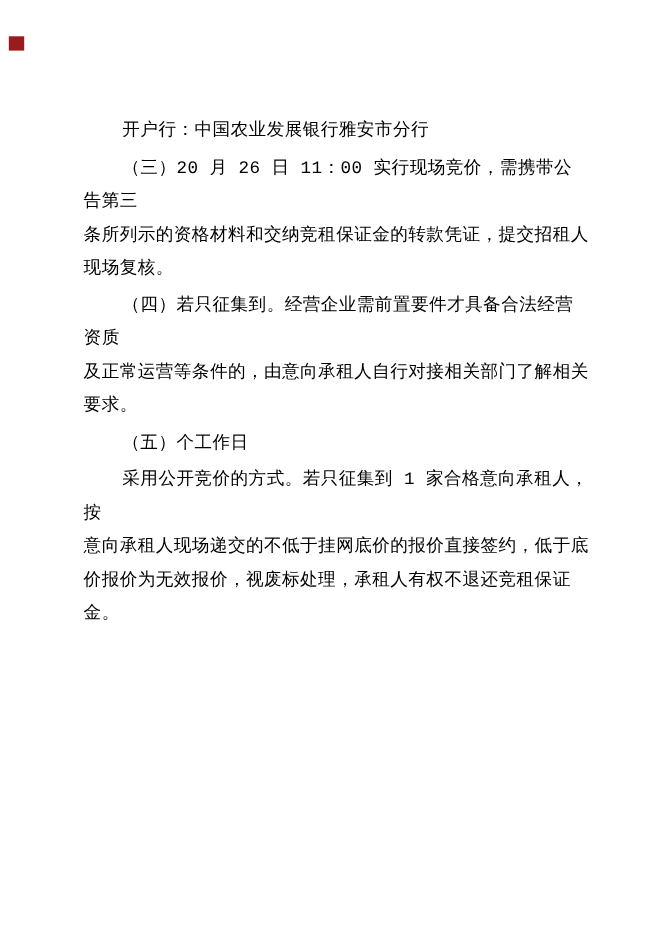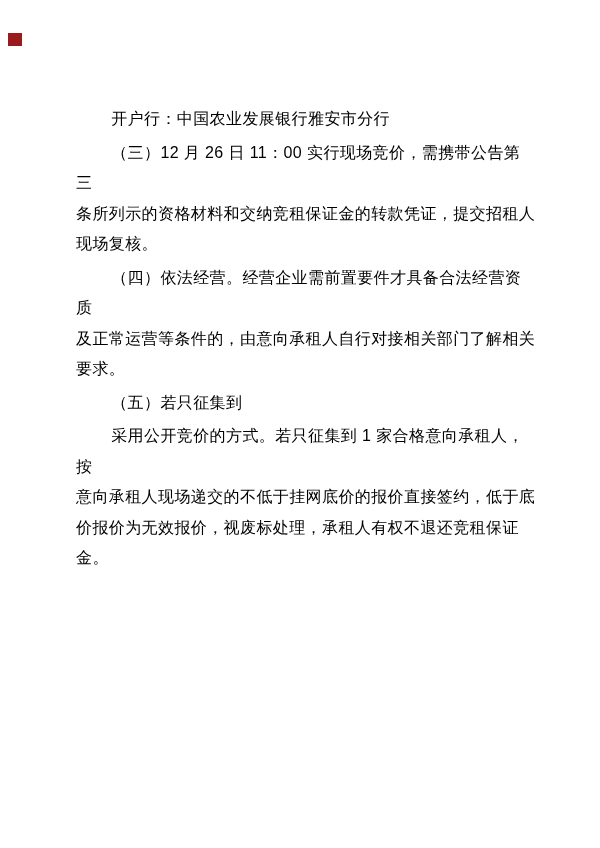--- a/index.html
+++ b/index.html
@@ -6,21 +6,21 @@
     margin: 0;
     padding: 0;
     background: #ffffff;
   }
   .page {
     position: relative;
     width: 600px;
     height: 848px;
     background: #ffffff;
     overflow: hidden;
-    font-family: Liberation Sans, sans-serif;
+    font-family: Liberation Mono, monospace;
   }
   .red-marker {
     position: absolute;
     left: 8px;
     top: 33px;
     width: 14px;
     height: 13px;
   }
   .content {
     position: absolute;
@@ -43,26 +43,26 @@
 </style>
 </head>
 <body>
 
 <div class="page">
 
   <div class="red-marker" style="background: rgb(153, 27, 27);"></div>
 
   <div class="content">
     <p class="para">开户行：中国农业发展银行雅安市分行</p>
-    <p class="para">（三）12 月 26 日 11：00 实行现场竞价，需携带公告第三
+    <p class="para">（三）20 月 26 日 11：00 实行现场竞价，需携带公告第三
 条所列示的资格材料和交纳竞租保证金的转款凭证，提交招租人
 现场复核。</p>
-    <p class="para">（四）依法经营。经营企业需前置要件才具备合法经营资质
+    <p class="para">（四）若只征集到。经营企业需前置要件才具备合法经营资质
 及正常运营等条件的，由意向承租人自行对接相关部门了解相关
 要求。</p>
-    <p class="para">（五）若只征集到</p>
+    <p class="para">（五）个工作日</p>
     <p class="para">采用公开竞价的方式。若只征集到 1 家合格意向承租人，按
 意向承租人现场递交的不低于挂网底价的报价直接签约，低于底
 价报价为无效报价，视废标处理，承租人有权不退还竞租保证金。</p>
 
   </div>
 
 </div>
 
 </body></html>

